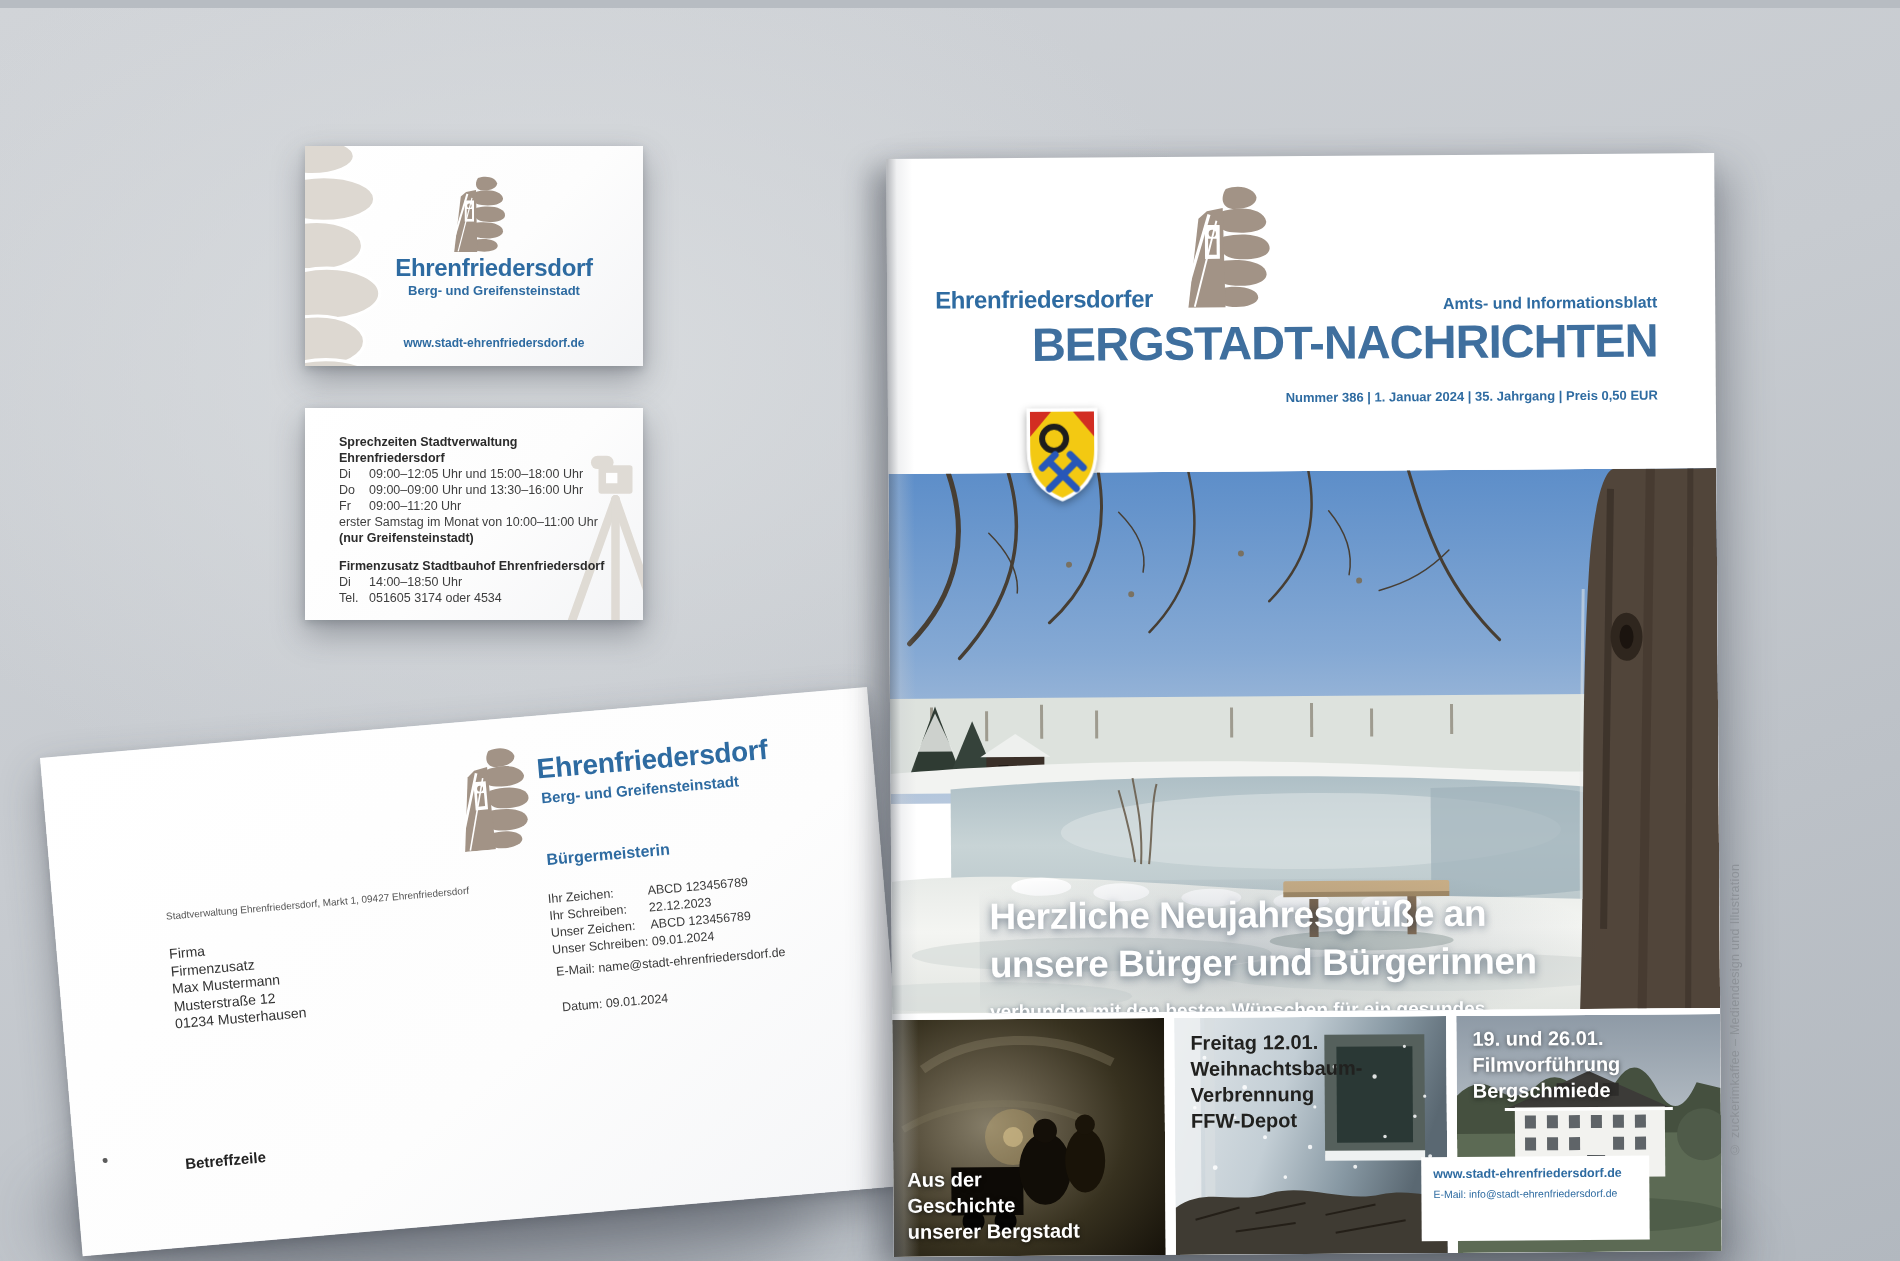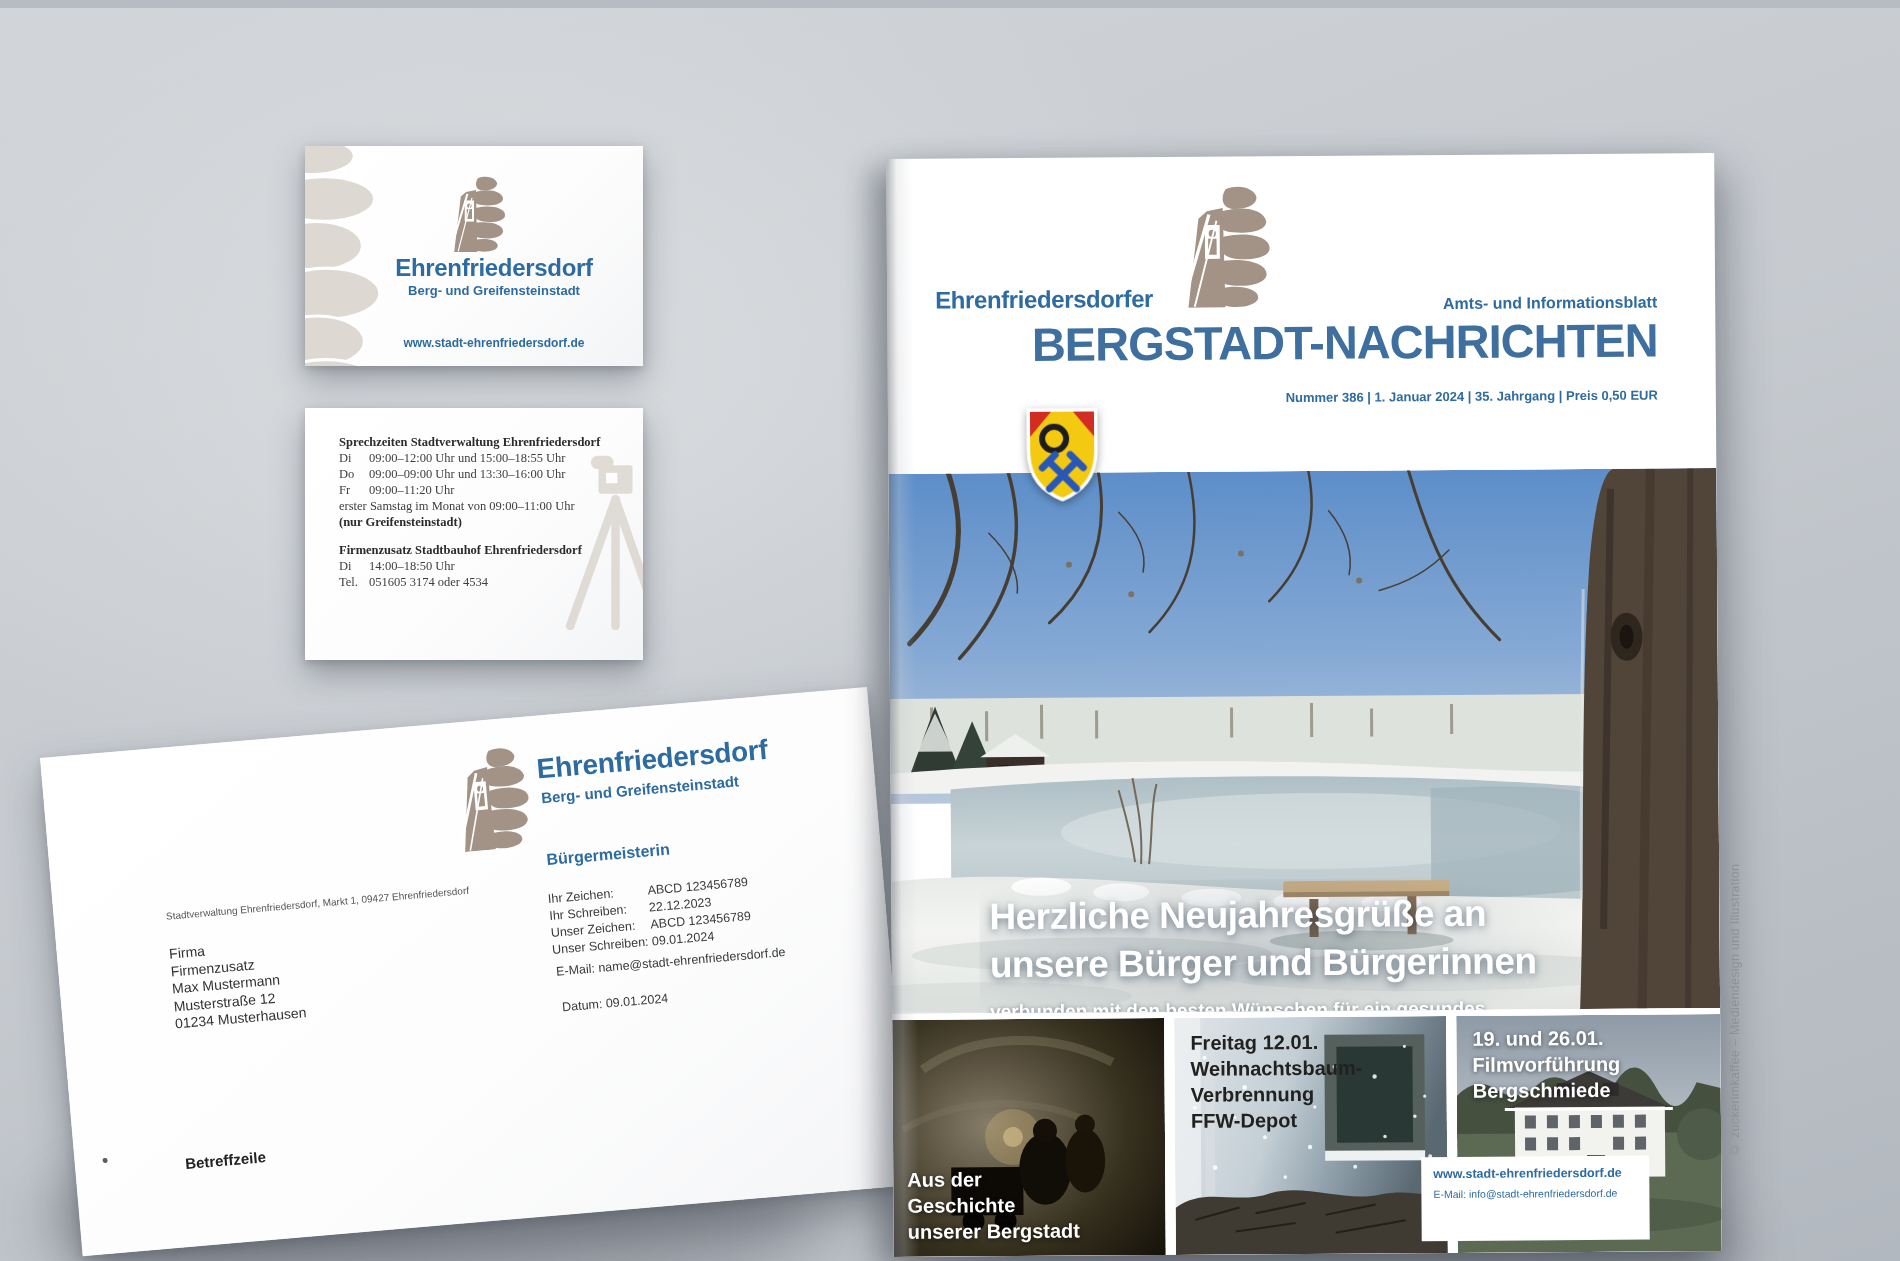--- a/index.html
+++ b/index.html
@@ -23,21 +23,21 @@
   .rocks{position:absolute;left:-16px;top:-8px;width:92px;height:244px;}
   .cf-logo{position:absolute;left:50%;margin-left:-33px;top:28px;width:66px;height:78px;}
   .cf-title{position:absolute;left:40px;right:0;top:108px;text-align:center;
             font-size:24px;font-weight:bold;color:var(--brand-blue,#2e6ba1);letter-spacing:-0.3px;}
   .cf-sub{position:absolute;left:40px;right:0;top:137px;text-align:center;
           font-size:13px;font-weight:bold;color:var(--brand-blue,#2e6ba1);}
   .cf-site{position:absolute;left:40px;right:0;top:190px;text-align:center;
            font-size:12px;font-weight:bold;color:var(--brand-blue,#2e6ba1);}
 
   
-  .card-back{left:305px;top:400px;width:338px;height:252px;font-family:Liberation Serif, serif;}
+  .card-back{left:305px;top:400px;width:338px;height:212px;}
   .tripod{position:absolute;right:-16px;top:42px;width:104px;height:180px;opacity:.9;}
   .hours{position:absolute;left:34px;top:26px;right:26px;font-size:12.5px;line-height:16px;
          color:#3e3e3e;z-index:2;}
   .hours-title{font-weight:bold;color:#2b2b2b;}
   .hours-row span.day{display:inline-block;width:30px;}
   .hours-note-bold{font-weight:bold;color:#2b2b2b;}
   .hours-gap{height:12px;}
 
   
   .letter{position:absolute;left:40px;top:750px;width:830px;height:500px;
@@ -154,24 +154,24 @@
         <line x1="64" y1="52" x2="16" y2="186"></line>
         <line x1="64" y1="52" x2="64" y2="186"></line>
         <line x1="64" y1="52" x2="106" y2="172"></line>
       </g>
       <rect x="38" y="6" width="24" height="14" rx="7" fill="var(--stone,#ddd8d1)"></rect>
       <rect x="46" y="16" width="36" height="30" rx="3" fill="var(--stone,#ddd8d1)"></rect>
       <rect x="54" y="24" width="12" height="11" fill="#ffffff"></rect>
     </svg>
     <div class="hours">
       <div class="hours-title">Sprechzeiten Stadtverwaltung Ehrenfriedersdorf</div>
-      <div class="hours-row"><span class="day">Di</span><span>09:00–12:00 Uhr und 15:00–18:55 Uhr</span></div>
+      <div class="hours-row"><span class="day">Di</span><span>09:00–12:05 Uhr und 15:00–18:00 Uhr</span></div>
       <div class="hours-row"><span class="day">Do</span><span>09:00–09:00 Uhr und 13:30–16:00 Uhr</span></div>
       <div class="hours-row"><span class="day">Fr</span><span>09:00–11:20 Uhr</span></div>
-      <div class="hours-note">erster Samstag im Monat von 09:00–11:00 Uhr</div>
+      <div class="hours-note">erster Samstag im Monat von 10:00–11:00 Uhr</div>
       <div class="hours-note-bold">(nur Greifensteinstadt)</div>
       <div class="hours-gap"></div>
       <div class="hours-title">Firmenzusatz Stadtbauhof Ehrenfriedersdorf</div>
       <div class="hours-row"><span class="day">Di</span><span>14:00–18:50 Uhr</span></div>
       <div class="hours-row"><span class="day">Tel.</span><span>051605 3174 oder 4534</span></div>
     </div>
   </div>
 
   <div class="letter">
     <svg class="lt-logo" viewBox="0 0 100 118">

